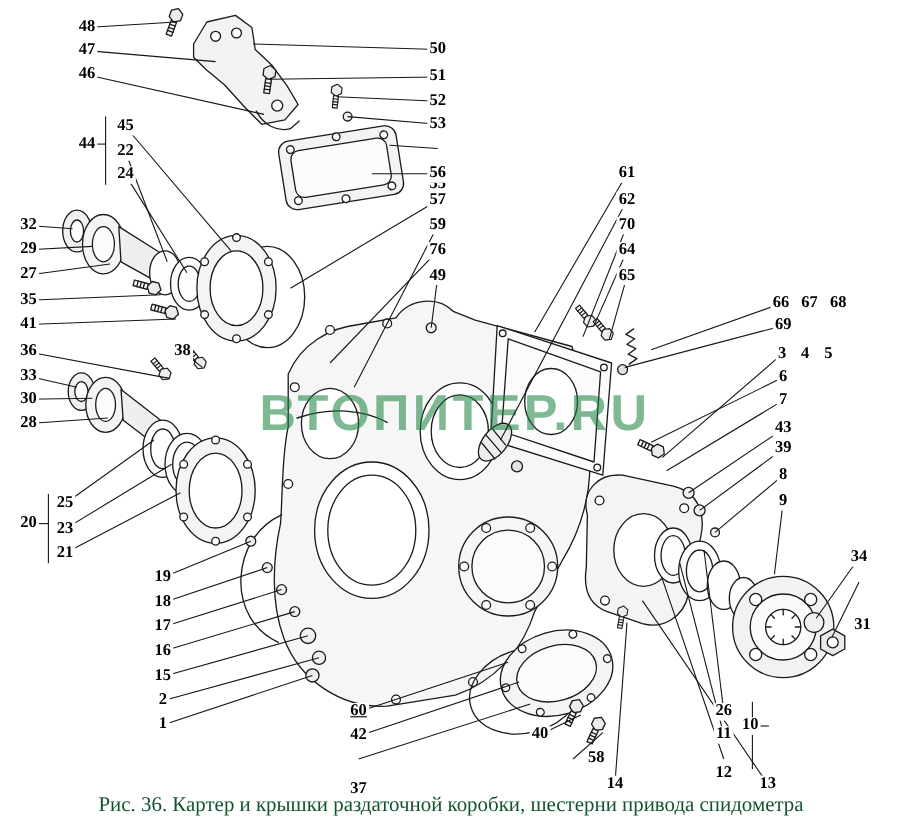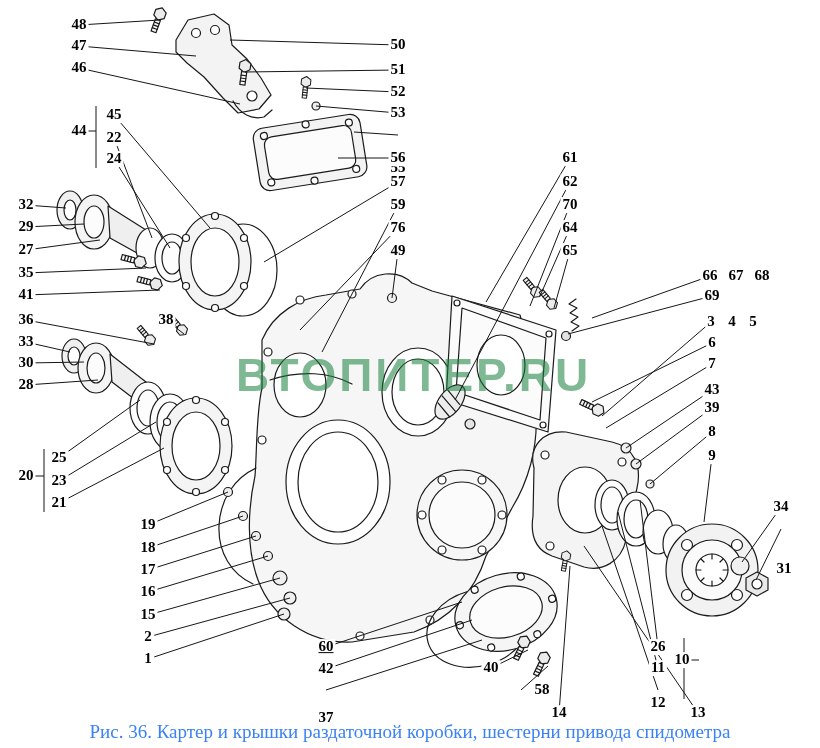--- a/index.html
+++ b/index.html
@@ -9,21 +9,21 @@
   #watermark{position:absolute;left:236px;top:348px;z-index:2;pointer-events:none;
              font:700 46px "Liberation Sans",sans-serif;color:#15803d;opacity:.55;
              letter-spacing:3px;white-space:nowrap;}
   #leaders{position:absolute;left:0;top:0;z-index:3;pointer-events:none;}
   #leaders line, #leaders polyline{stroke:#161616;stroke-width:1;fill:none;}
   #callouts{position:absolute;left:0;top:0;width:756px;height:748px;z-index:4;pointer-events:none;}
   .callout{position:absolute;transform:translate(-50%,-50%);
            font:bold 15px "Liberation Serif",serif;color:#000;background:#fff;
            padding:0 2px;line-height:1.05;white-space:nowrap;}
   #caption{position:absolute;left:0;right:0;bottom:5px;z-index:5;text-align:center;
-           font:19px "Liberation Serif",serif;color:#3b82f6;}
+           font:19px "Liberation Serif",serif;color:#14532d;}
 </style>
 </head>
 <body>
 
 <div id="page">
 
   <svg class="layer" width="820" height="748" viewBox="0 0 820 748" aria-hidden="true">
     <defs>
       <g id="bolt">
         <polygon points="-5.5,-3 0,-6.5 5.5,-3 5.5,3 0,6.5 -5.5,3" fill="#ececec"></polygon>

